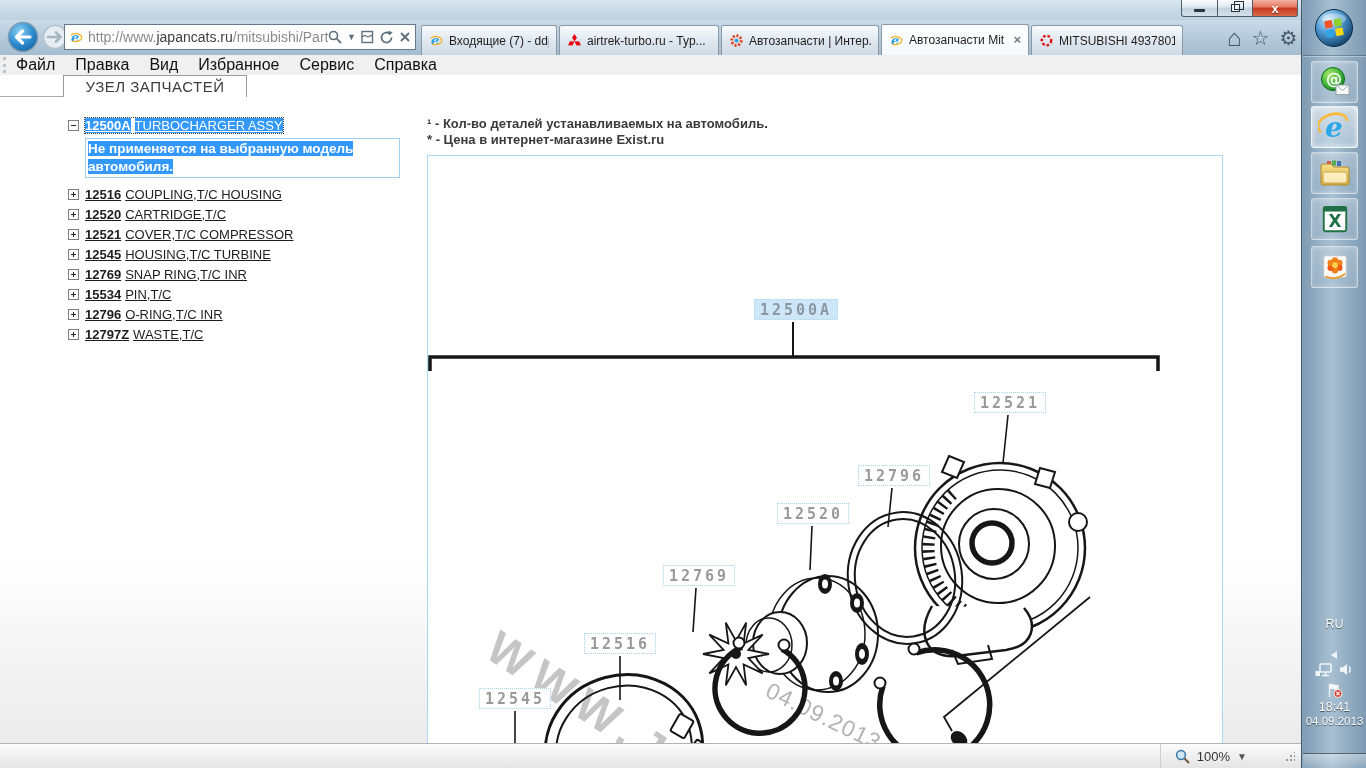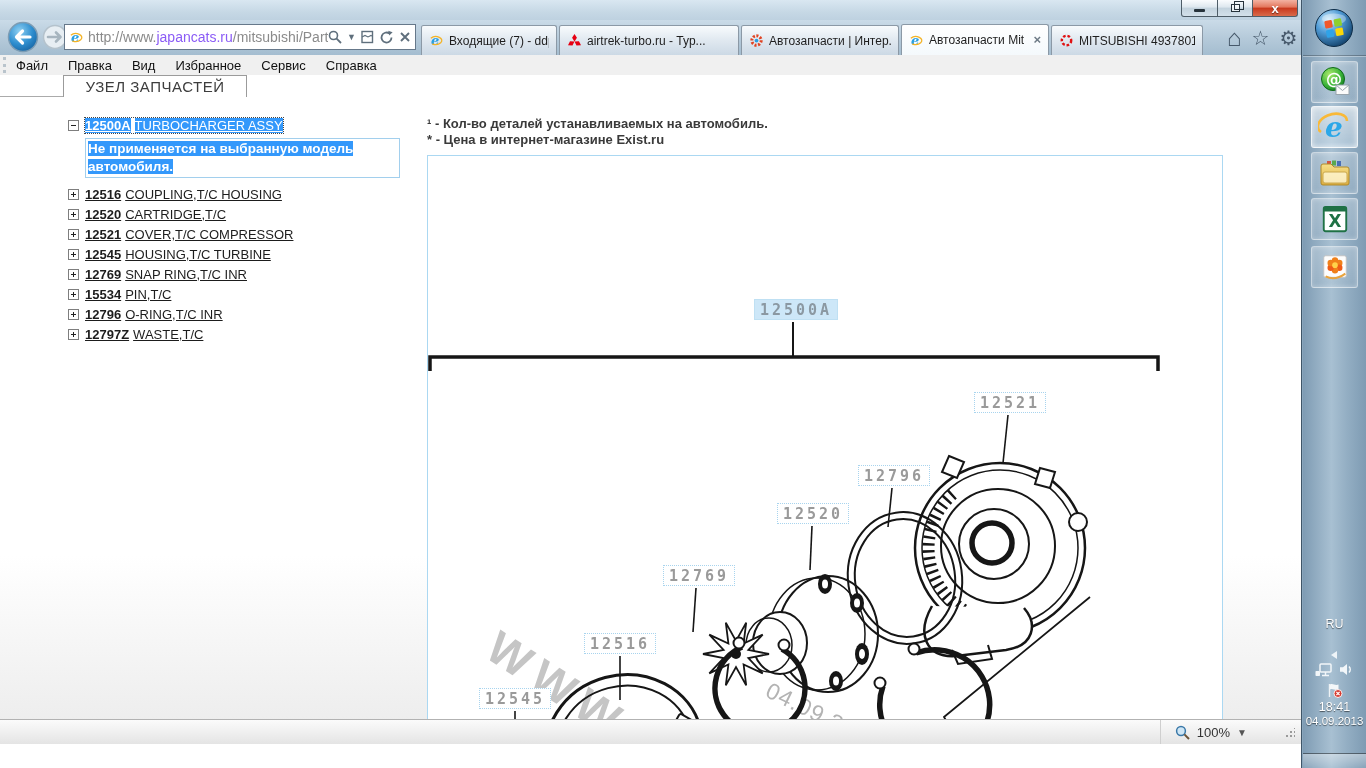--- a/index.html
+++ b/index.html
@@ -24,21 +24,21 @@
 
   
   .navrow { position:absolute; left:0; top:20px; width:100%; height:35px;
     background:linear-gradient(180deg,#cadbe8 0%,#b4c9d9 55%,#a4bdd0 100%); }
   .navbtn { position:absolute; border-radius:50%; display:flex; align-items:center; justify-content:center; }
   .navbtn.back { left:7px; top:1px; width:32px; height:32px; }
   .navbtn.fwd  { left:42px; top:4px; width:26px; height:26px; }
   .addressbar { position:absolute; left:64px; top:4px; width:352px; height:26px; background:#fff;
     border:1px solid #66788a; display:flex; align-items:center; padding:0 4px; }
   .url { flex:1; font-size:14px; white-space:nowrap; overflow:hidden; margin-left:4px; }
-  .url .dim { color:#8b8b8b; } .url .dom { color:#8b5cf6; }
+  .url .dim { color:#8b8b8b; } .url .dom { color:#404040; }
   .abaricons { display:flex; align-items:center; gap:5px; color:#5f6f7c; }
   .abaricons svg { display:block; }
   .acaret { font-size:9px; color:#5f6f7c; }
 
   .tabs { position:absolute; left:421px; top:4px; height:31px; display:flex; align-items:flex-end; }
   .tab { height:30px; display:flex; align-items:center; gap:5px; padding:0 7px; margin-right:2px;
     border:1px solid #8b99a6; border-bottom:none; border-radius:2.5px 2.5px 0 0;
     background:linear-gradient(180deg,#f8fbfd 0%,#e2eaf1 45%,#ccd9e5 100%);
     font-size:12px; color:#1e1e1e; white-space:nowrap; overflow:hidden; }
   .tab.active { height:31px; background:linear-gradient(180deg,#ffffff 0%,#f4f9fc 100%); }
@@ -46,21 +46,21 @@
   .tab .tlabel { overflow:hidden; text-overflow:clip; }
   .tclose { margin-left:4px; color:#6d7a85; font-size:13px; font-weight:bold; line-height:12px; }
 
   .cmdicons { position:absolute; left:1227px; top:6px; display:flex; gap:10px; align-items:center; color:#46586六; color:#46586a; }
   .cmdicons span { font-size:20px; line-height:24px; }
   .cmd-home { font-size:24px !important; }
 
   
   .menubar { position:absolute; left:0; top:55px; width:100%; height:20px; background:#f0f0f0; display:flex; align-items:center; }
   .mgrip { width:3px; height:16px; margin-left:3px; border-left:3px dotted #b9c4cc; }
-  .mitem { padding:0 10px; font-size:13px; color:#111; }
+  .mitem { padding:0 10px; font-size:16px; color:#111; }
 
   
   .page { position:absolute; left:0; top:75px; width:100%; height:668px; overflow:hidden;
     background:linear-gradient(180deg,#ffffff 0%,#ffffff 72%,#ebebeb 100%); }
   .sect-spacer { position:absolute; left:0; top:0; width:63px; height:22px; background:#fff; border-bottom:1px solid #ababab; }
   .section-tab { position:absolute; left:63px; top:0; width:184px; height:22px; background:#fff;
     border:1px solid #9b9b9b; border-bottom:none; text-align:center; line-height:21px;
     font-size:15px; color:#3d3d3d; letter-spacing:.5px; }
 
   
@@ -84,21 +84,21 @@
     border:1px solid #abd8f2; overflow:hidden; }
   .dwg { position:absolute; left:0; top:0; }
   .dlabel { position:absolute; width:72px; height:21px; line-height:20px; text-align:center;
     font-family:"DejaVu Sans Mono",monospace; font-size:15px; font-weight:bold; letter-spacing:3px;
     color:#9a9a9a; border:1px dotted #a8d4ee; background:#fff; }
   .dlabel.assy { width:84px; background:#cde7f8; border:1px solid #bfe0f3; color:#8b98a2; }
   .wmtext { font-family:"Liberation Sans",sans-serif; font-size:46px; font-weight:bold; fill:#b7b7b7; letter-spacing:9px; opacity:.8; }
   .wmdate { font-family:"Liberation Sans",sans-serif; font-size:23px; fill:#ababab; letter-spacing:1px; opacity:.9; }
 
   
-  .statusbar { position:absolute; left:0; top:719px; width:100%; height:25px;
+  .statusbar { position:absolute; left:0; top:743px; width:100%; height:25px;
     background:linear-gradient(180deg,#fbfbfb,#e4e4e4); border-top:1px solid #b2b2b2; }
   .zoomctl { position:absolute; right:40px; top:0; height:24px; display:flex; align-items:center; gap:7px;
     padding:0 14px; border-left:1px solid #cfcfcf; font-size:13px; color:#333; }
   .zcaret { font-size:10px; color:#555; }
   .sgrip { position:absolute; right:6px; top:8px; width:10px; height:10px;
     background:radial-gradient(circle at 2px 8px,#9a9a9a 1px,transparent 1.5px),
                radial-gradient(circle at 6px 8px,#9a9a9a 1px,transparent 1.5px),
                radial-gradient(circle at 6px 4px,#9a9a9a 1px,transparent 1.5px),
                radial-gradient(circle at 10px 8px,#9a9a9a 1px,transparent 1.5px),
                radial-gradient(circle at 10px 4px,#9a9a9a 1px,transparent 1.5px),
@@ -194,21 +194,21 @@
       </div>
 
       <div class="tabs">
         <div class="tab" style="width:136px">
           <svg class="flav" viewBox="0 0 16 16">
             <text x="2" y="13" font-size="14" font-style="italic" font-weight="bold" fill="#2aa0e2" font-family="DejaVu Serif,serif">e</text>
             <path d="M2,5.5 A6.5,4.2 0 1 1 3.5,11.5" stroke="#f4b324" stroke-width="1.4" fill="none"></path>
           </svg>
           <span class="tlabel">Входящие (7) - ddp@...</span>
         </div>
-        <div class="tab" style="width:180px">
+        <div class="tab" style="width:160px">
           <svg class="flav" viewBox="0 0 16 16">
             <g fill="#e60012" transform="translate(8,9)">
               <polygon points="0,0 2.6,-4 0,-8 -2.6,-4"></polygon>
               <polygon points="0,0 2.6,-4 0,-8 -2.6,-4" transform="rotate(120)"></polygon>
               <polygon points="0,0 2.6,-4 0,-8 -2.6,-4" transform="rotate(240)"></polygon>
             </g>
           </svg>
           <span class="tlabel">airtrek-turbo.ru - Тур...</span>
         </div>
         <div class="tab" style="width:158px">

